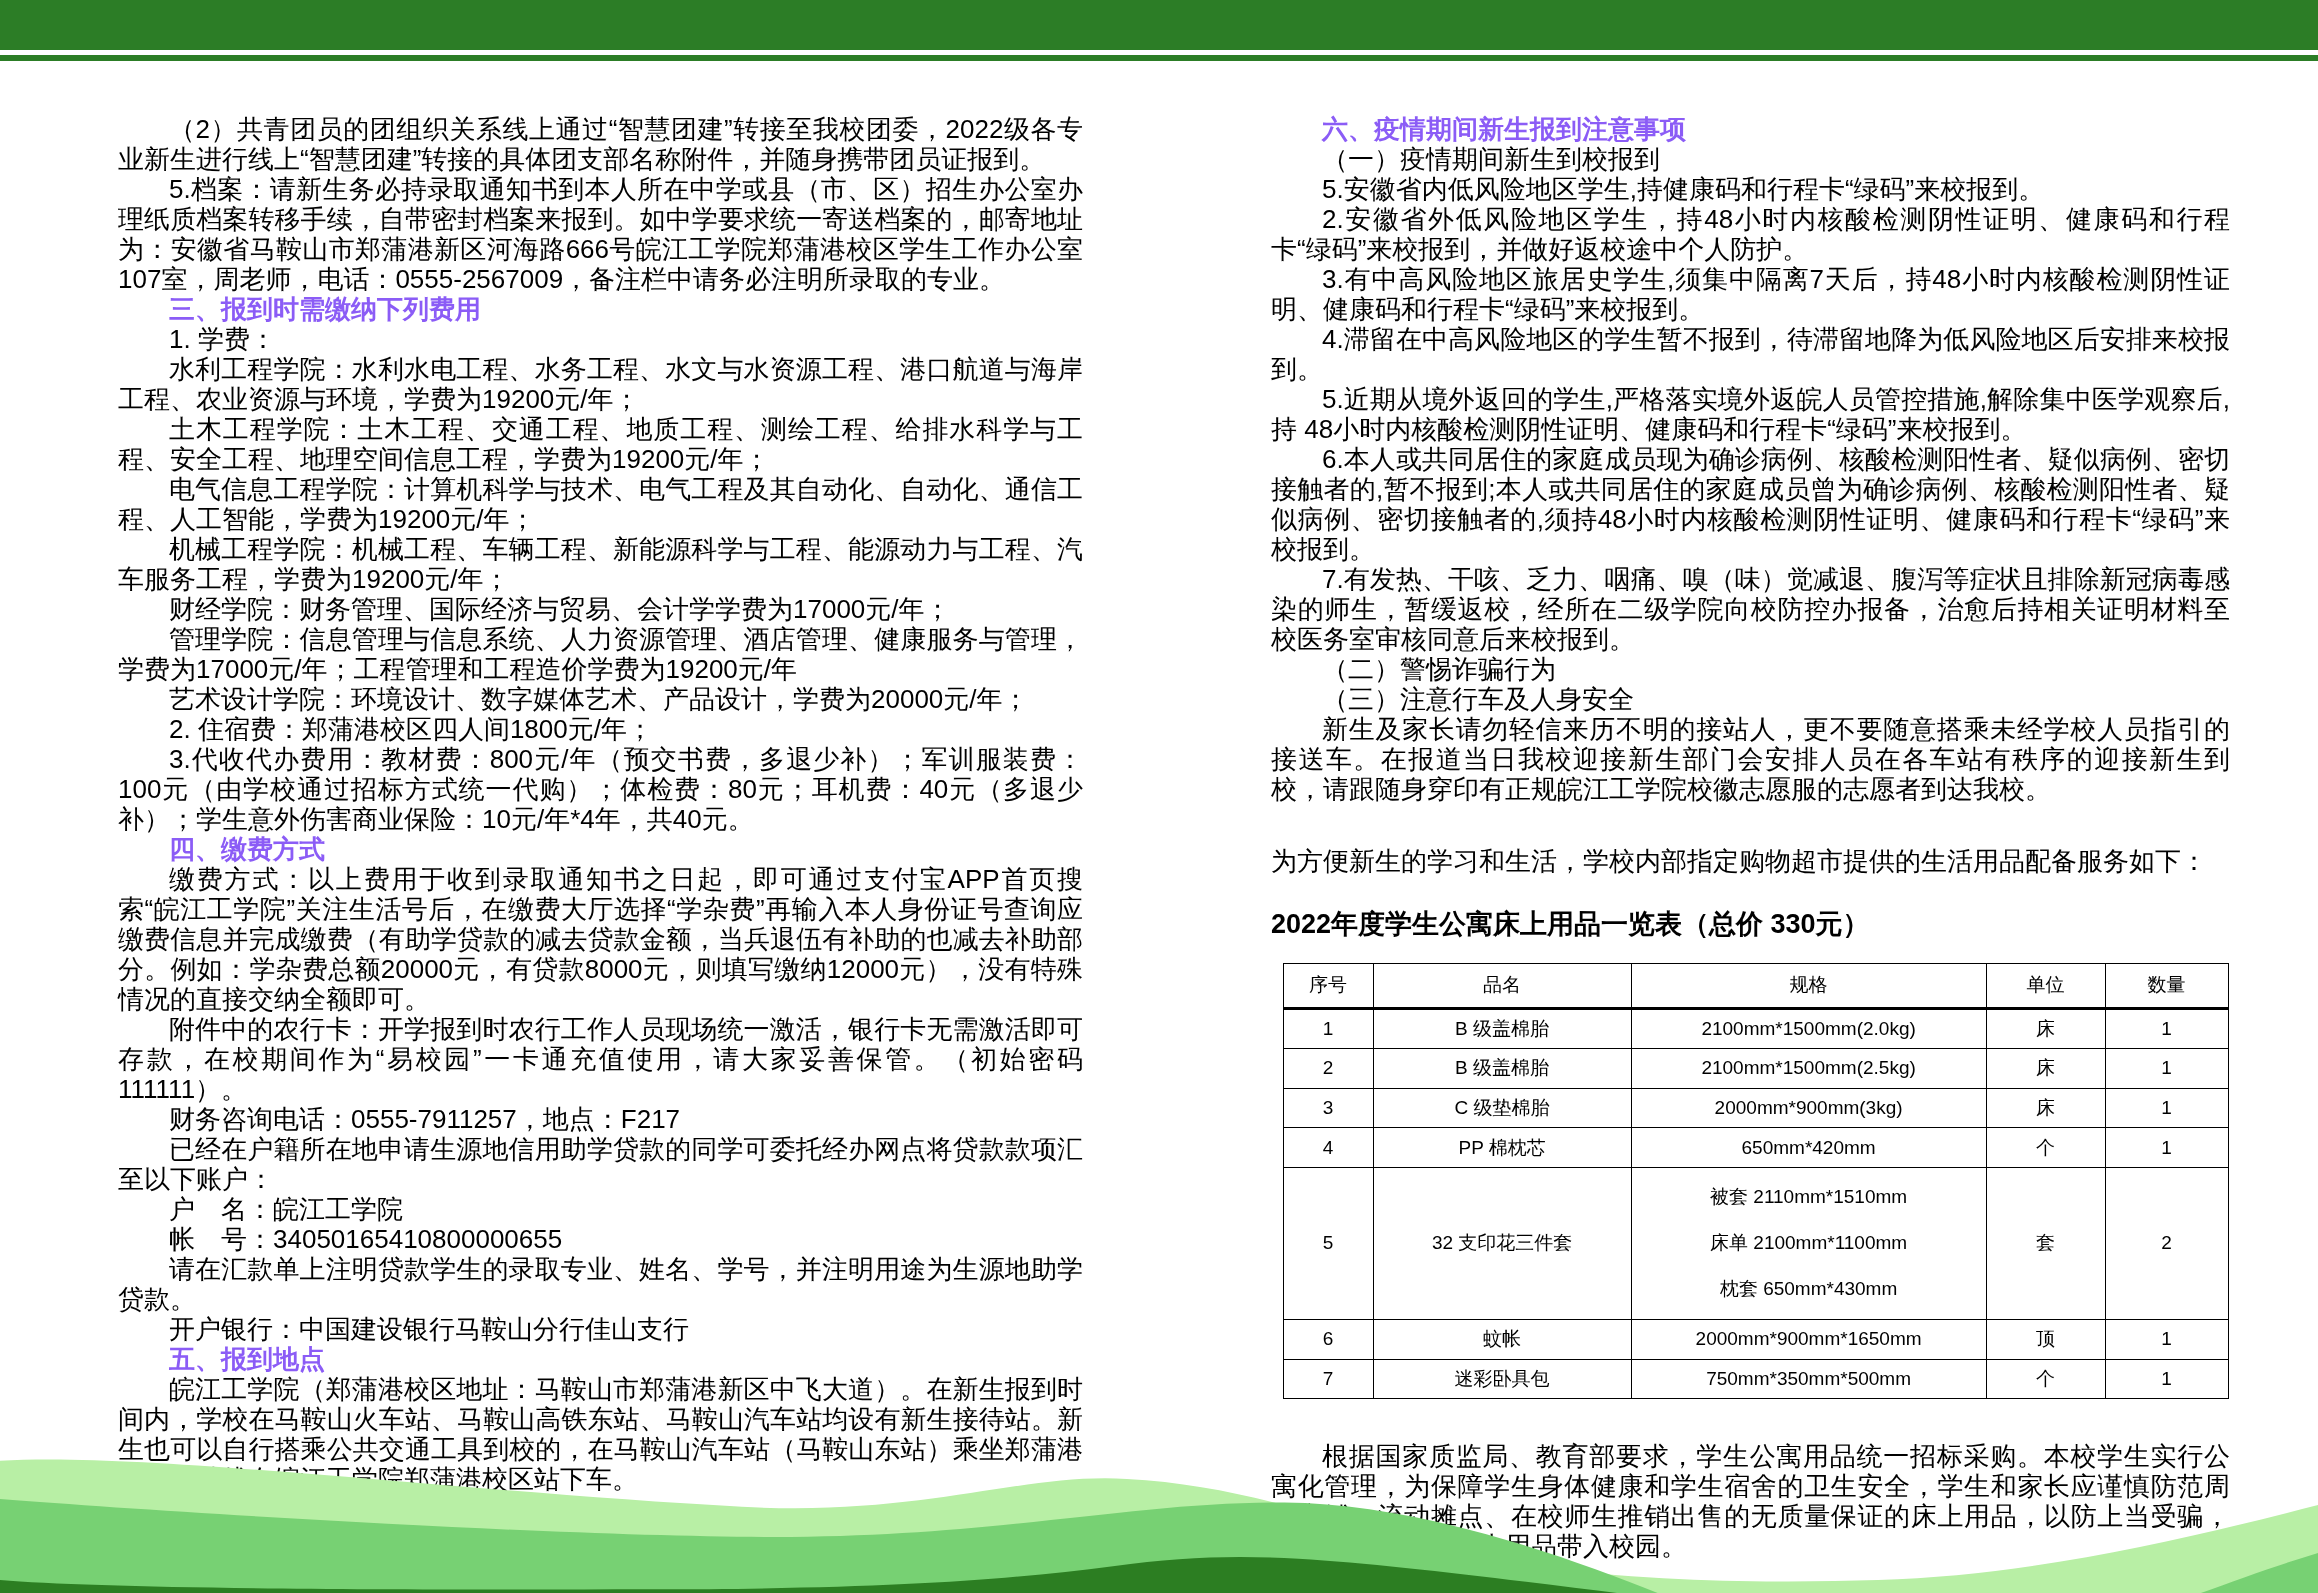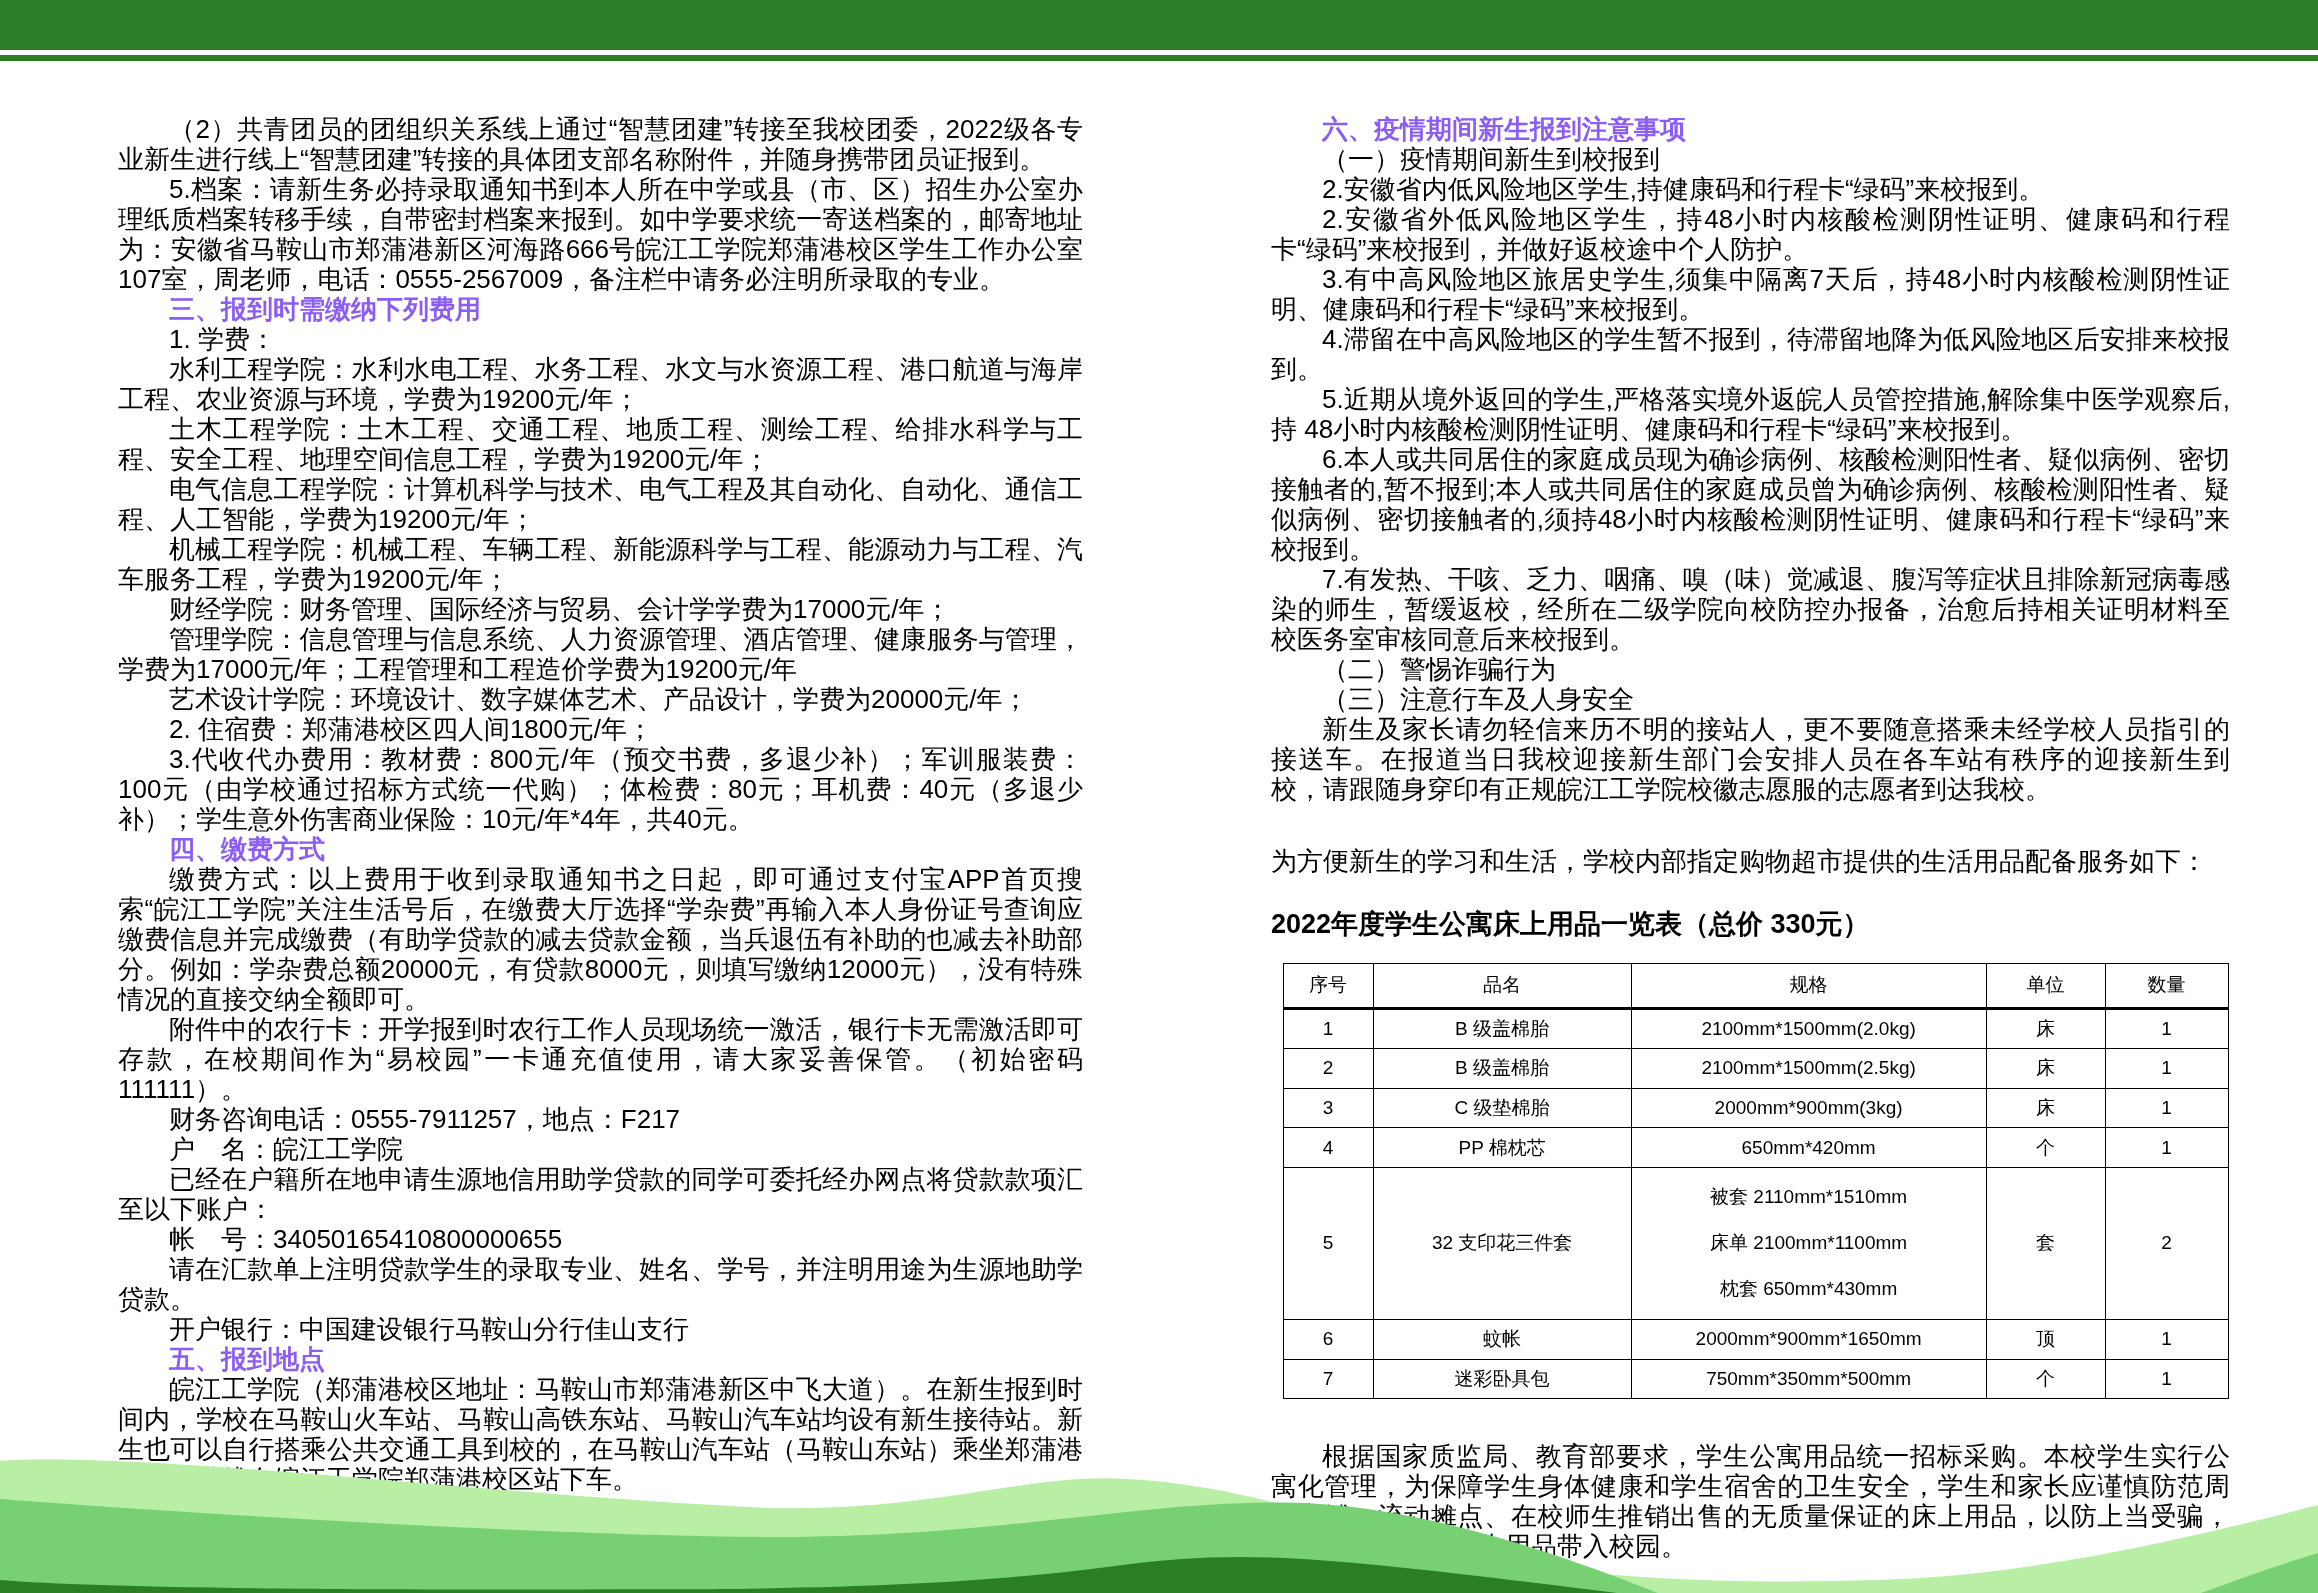--- a/index.html
+++ b/index.html
@@ -45,33 +45,33 @@
     <p class="body">机械工程学院：机械工程、车辆工程、新能源科学与工程、能源动力与工程、汽车服务工程，学费为19200元/年；</p>
     <p class="body">财经学院：财务管理、国际经济与贸易、会计学学费为17000元/年；</p>
     <p class="body">管理学院：信息管理与信息系统、人力资源管理、酒店管理、健康服务与管理，学费为17000元/年；工程管理和工程造价学费为19200元/年</p>
     <p class="body">艺术设计学院：环境设计、数字媒体艺术、产品设计，学费为20000元/年；</p>
     <p class="body">2. 住宿费：郑蒲港校区四人间1800元/年；</p>
     <p class="body">3.代收代办费用：教材费：800元/年（预交书费，多退少补）；军训服装费：100元（由学校通过招标方式统一代购）；体检费：80元；耳机费：40元（多退少补）；学生意外伤害商业保险：10元/年*4年，共40元。</p>
     <p class="heading">四、缴费方式</p>
     <p class="body">缴费方式：以上费用于收到录取通知书之日起，即可通过支付宝APP首页搜索“皖江工学院”关注生活号后，在缴费大厅选择“学杂费”再输入本人身份证号查询应缴费信息并完成缴费（有助学贷款的减去贷款金额，当兵退伍有补助的也减去补助部分。例如：学杂费总额20000元，有贷款8000元，则填写缴纳12000元），没有特殊情况的直接交纳全额即可。</p>
     <p class="body">附件中的农行卡：开学报到时农行工作人员现场统一激活，银行卡无需激活即可存款，在校期间作为“易校园”一卡通充值使用，请大家妥善保管。（初始密码111111）。</p>
     <p class="body">财务咨询电话：0555-7911257，地点：F217</p>
+    <p class="body">已经在户籍所在地申请生源地信用助学贷款的同学可委托经办网点将贷款款项汇至以下账户：</p>
     <p class="body">户　名：皖江工学院</p>
-    <p class="body">已经在户籍所在地申请生源地信用助学贷款的同学可委托经办网点将贷款款项汇至以下账户：</p>
     <p class="body">帐　号：34050165410800000655</p>
     <p class="body">请在汇款单上注明贷款学生的录取专业、姓名、学号，并注明用途为生源地助学贷款。</p>
     <p class="body">开户银行：中国建设银行马鞍山分行佳山支行</p>
     <p class="heading">五、报到地点</p>
     <p class="body">皖江工学院（郑蒲港校区地址：马鞍山市郑蒲港新区中飞大道）。在新生报到时间内，学校在马鞍山火车站、马鞍山高铁东站、马鞍山汽车站均设有新生接待站。新生也可以自行搭乘公共交通工具到校的，在马鞍山汽车站（马鞍山东站）乘坐郑蒲港公交东站线在皖江工学院郑蒲港校区站下车。</p>
   </div>
 
   <div class="col col-right">
     <p class="heading">六、疫情期间新生报到注意事项</p>
     <p class="body">（一）疫情期间新生到校报到</p>
-    <p class="body">2.安徽省内低风险地区学生,持健康码和行程卡“绿码”来校报到。</p>
+    <p class="body">5.安徽省内低风险地区学生,持健康码和行程卡“绿码”来校报到。</p>
     <p class="body">2.安徽省外低风险地区学生，持48小时内核酸检测阴性证明、健康码和行程卡“绿码”来校报到，并做好返校途中个人防护。</p>
     <p class="body">3.有中高风险地区旅居史学生,须集中隔离7天后，持48小时内核酸检测阴性证明、健康码和行程卡“绿码”来校报到。</p>
     <p class="body">4.滞留在中高风险地区的学生暂不报到，待滞留地降为低风险地区后安排来校报到。</p>
     <p class="body">5.近期从境外返回的学生,严格落实境外返皖人员管控措施,解除集中医学观察后,持 48小时内核酸检测阴性证明、健康码和行程卡“绿码”来校报到。</p>
     <p class="body">6.本人或共同居住的家庭成员现为确诊病例、核酸检测阳性者、疑似病例、密切接触者的,暂不报到;本人或共同居住的家庭成员曾为确诊病例、核酸检测阳性者、疑似病例、密切接触者的,须持48小时内核酸检测阴性证明、健康码和行程卡“绿码”来校报到。</p>
     <p class="body">7.有发热、干咳、乏力、咽痛、嗅（味）觉减退、腹泻等症状且排除新冠病毒感染的师生，暂缓返校，经所在二级学院向校防控办报备，治愈后持相关证明材料至校医务室审核同意后来校报到。</p>
     <p class="body">（二）警惕诈骗行为</p>
     <p class="body">（三）注意行车及人身安全</p>
     <p class="body">新生及家长请勿轻信来历不明的接站人，更不要随意搭乘未经学校人员指引的接送车。在报道当日我校迎接新生部门会安排人员在各车站有秩序的迎接新生到校，请跟随身穿印有正规皖江工学院校徽志愿服的志愿者到达我校。</p>
     <p class="body note">为方便新生的学习和生活，学校内部指定购物超市提供的生活用品配备服务如下：</p>

